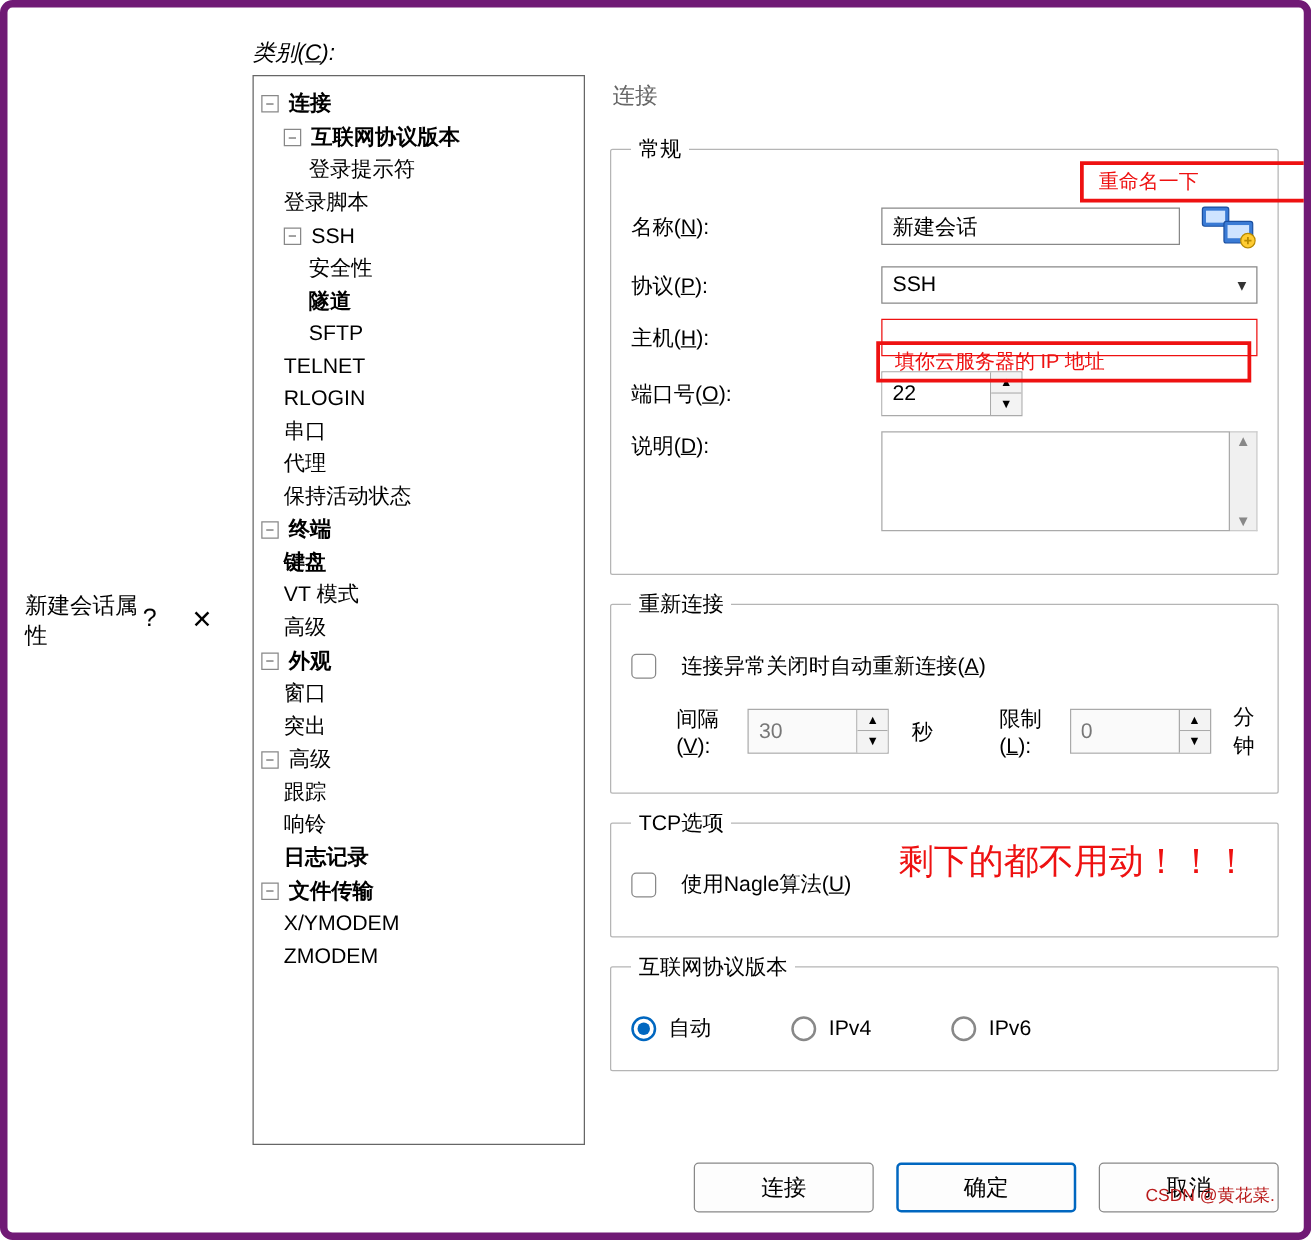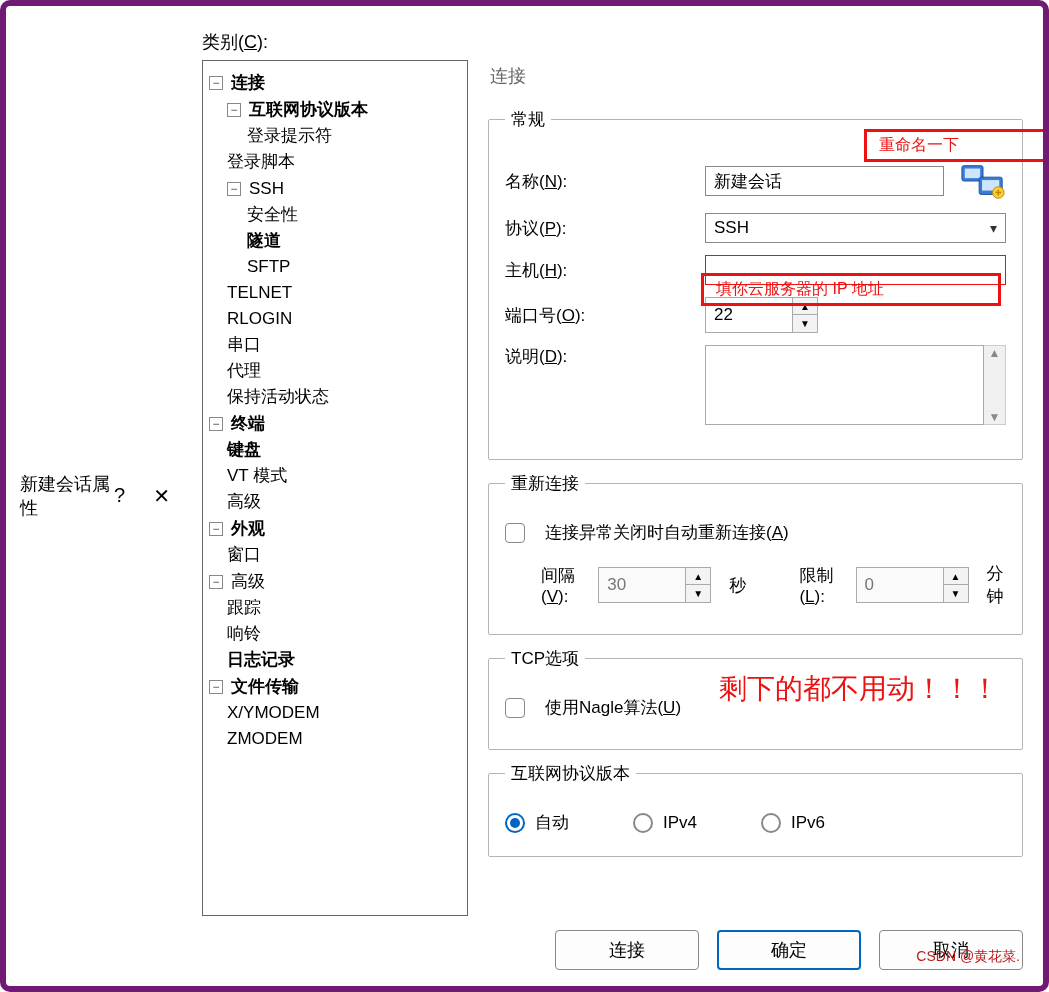--- a/index.html
+++ b/index.html
@@ -4,21 +4,21 @@
   <style>
     * { box-sizing: border-box; margin: 0; padding: 0; }
     body { font-family: "Microsoft YaHei", "Segoe UI", sans-serif; font-size: 17px; background: #fff; }
     .window { width: 1049px; height: 992px; border: 6px solid #701a75; border-radius: 10px; background: #fff; display: flex; overflow: hidden; }
     .titlebar { display: flex; align-items: center; padding: 8px 14px; border-bottom: 1px solid transparent; }
     .titlebar .title { font-size: 18px; }
     .titlebar .spacer { flex: 1; }
     .titlebar .help { margin-right: 28px; font-size: 20px; cursor: pointer; }
     .titlebar .close { font-size: 20px; cursor: pointer; }
     .body { flex: 1; display: flex; flex-direction: column; padding: 24px 20px 16px 18px; }
-    .category-label { font-size: 18px; margin-bottom: 6px; }
+    .category-label { font-size: 18px; margin-bottom: 6px; font-style: italic; }
     .main-area { flex: 1; display: flex; gap: 20px; min-height: 0; }
     .tree-panel { width: 266px; border: 1px solid #666; background: #fff; overflow: auto; padding: 8px 6px; }
     .tree { list-style: none; }
     .tree li { line-height: 26px; white-space: nowrap; }
     .tree .row { display: inline-flex; align-items: center; gap: 4px; }
     .toggle { display: inline-flex; width: 14px; height: 14px; border: 1px solid #888; align-items: center; justify-content: center; font-size: 12px; line-height: 12px; color: #555; cursor: pointer; user-select: none; margin-right: 4px; }
     .lvl1 { margin-left: 18px; }
     .lvl2 { margin-left: 38px; }
     .bold { font-weight: 700; }
     .content { flex: 1; display: flex; flex-direction: column; gap: 12px; min-width: 0; position: relative; }
@@ -106,20 +106,21 @@
                 <span class="bold">终端</span>
               </span></li>
           <li class="lvl1"><span class="bold">键盘</span></li>
           <li class="lvl1"><span>VT 模式</span></li>
           <li class="lvl1"><span>高级</span></li>
           <li><span class="row">
                 <span class="toggle">−</span>
                 <span class="bold">外观</span>
               </span></li>
           <li class="lvl1"><span>窗口</span></li>
+          <li class="lvl1"><span>突出</span></li>
           <li><span class="row">
                 <span class="toggle">−</span>
                 <span>高级</span>
               </span></li>
           <li class="lvl1"><span>跟踪</span></li>
           <li class="lvl1"><span>响铃</span></li>
           <li class="lvl1"><span class="bold">日志记录</span></li>
           <li><span class="row">
                 <span class="toggle">−</span>
                 <span class="bold">文件传输</span>

